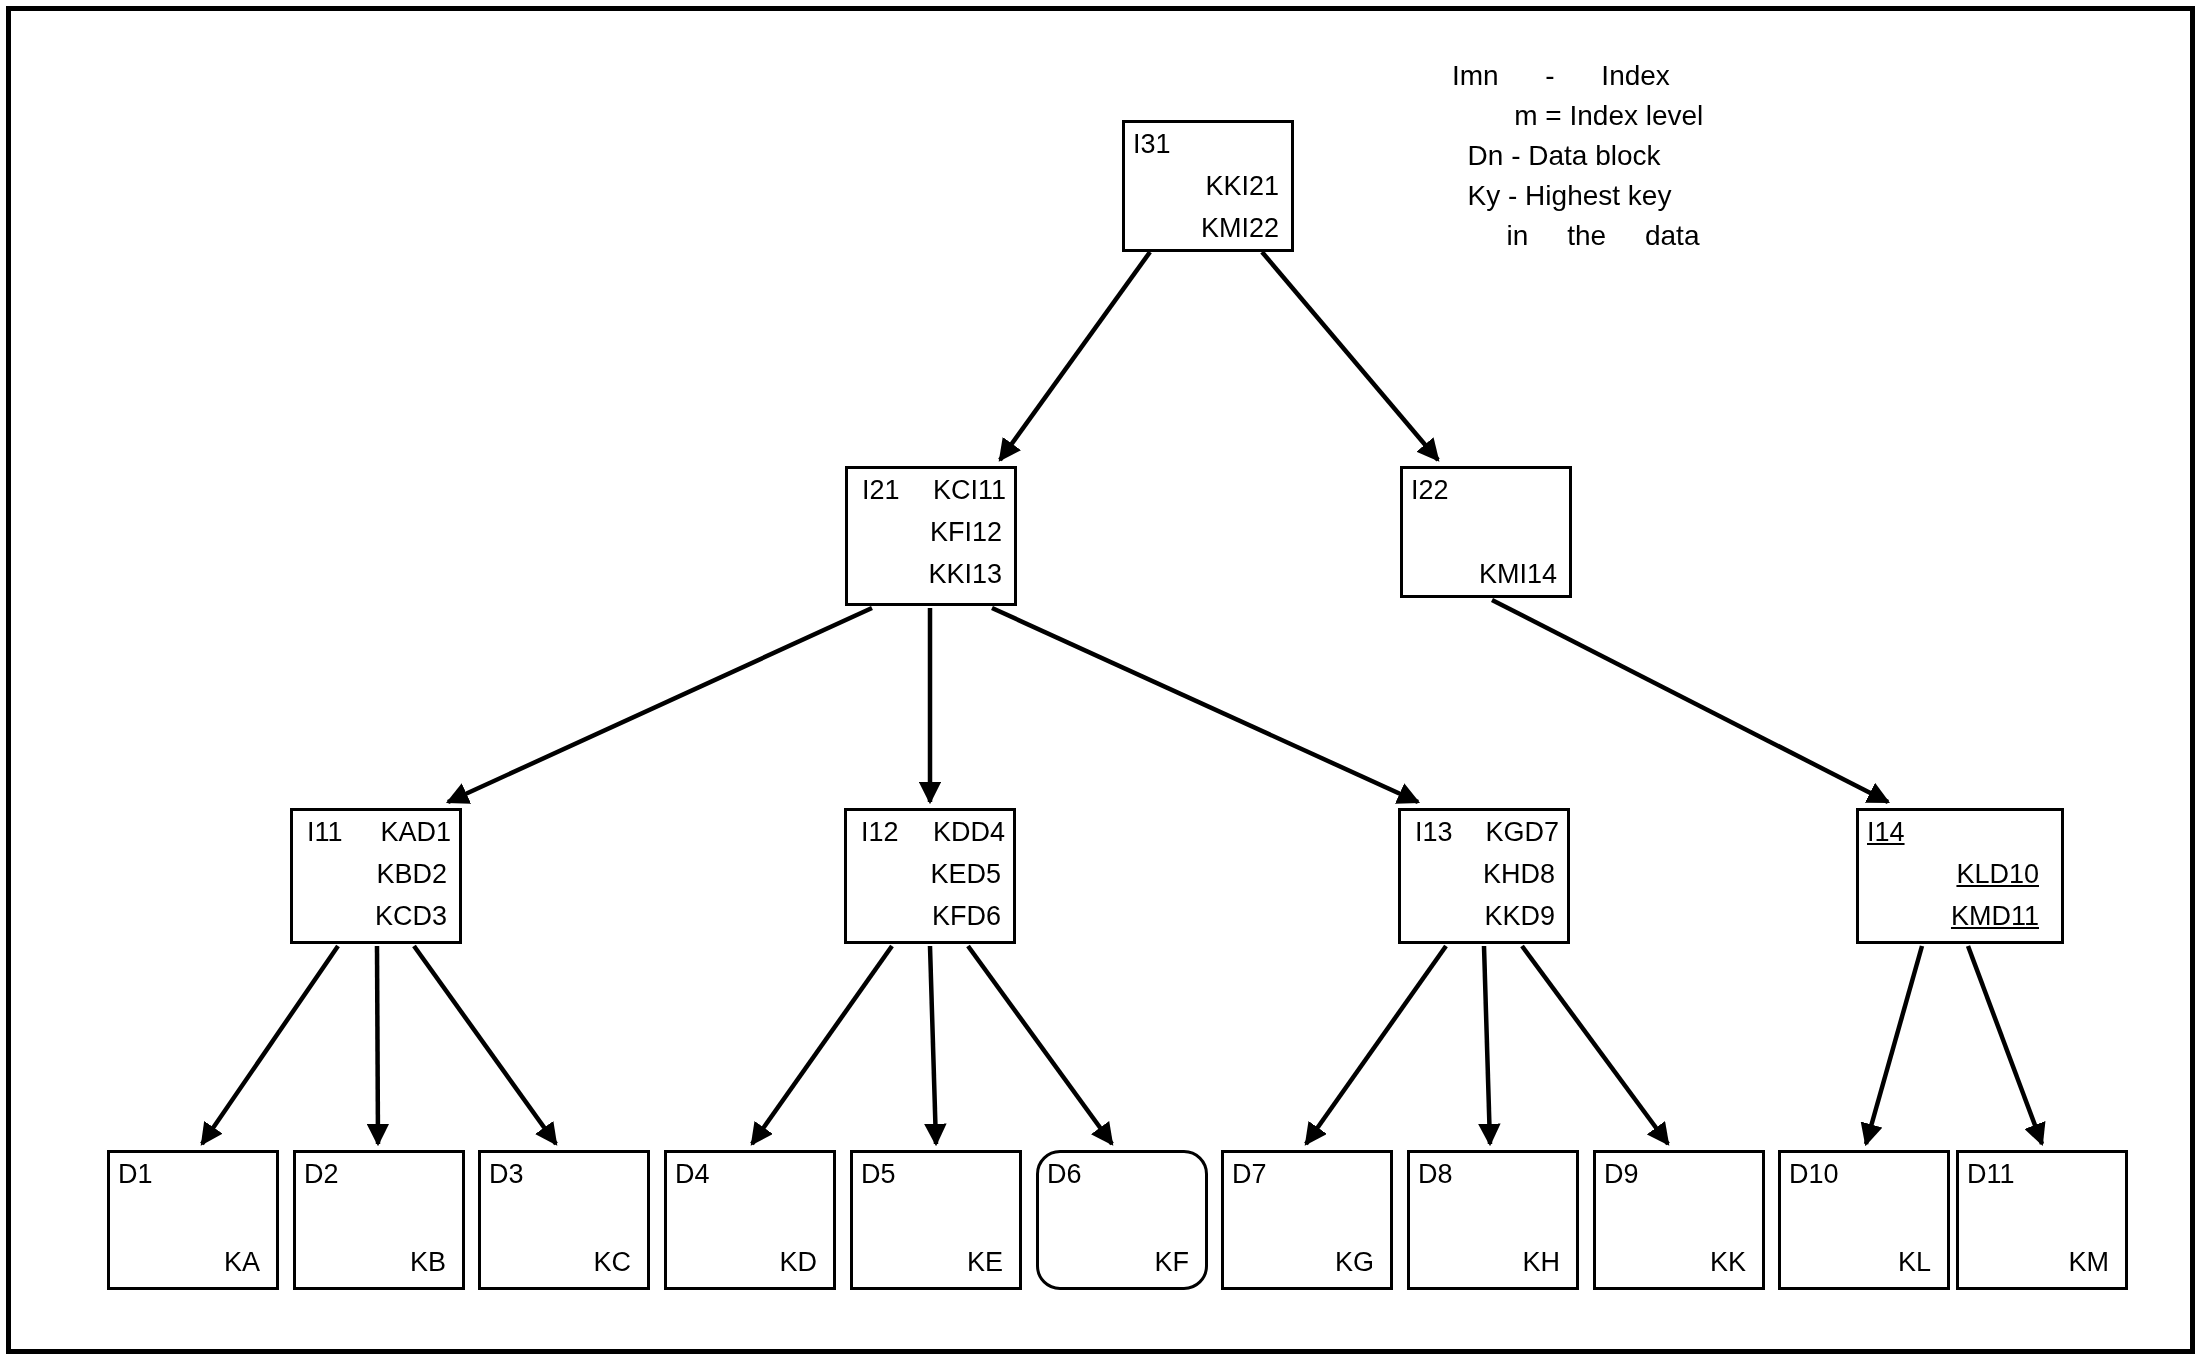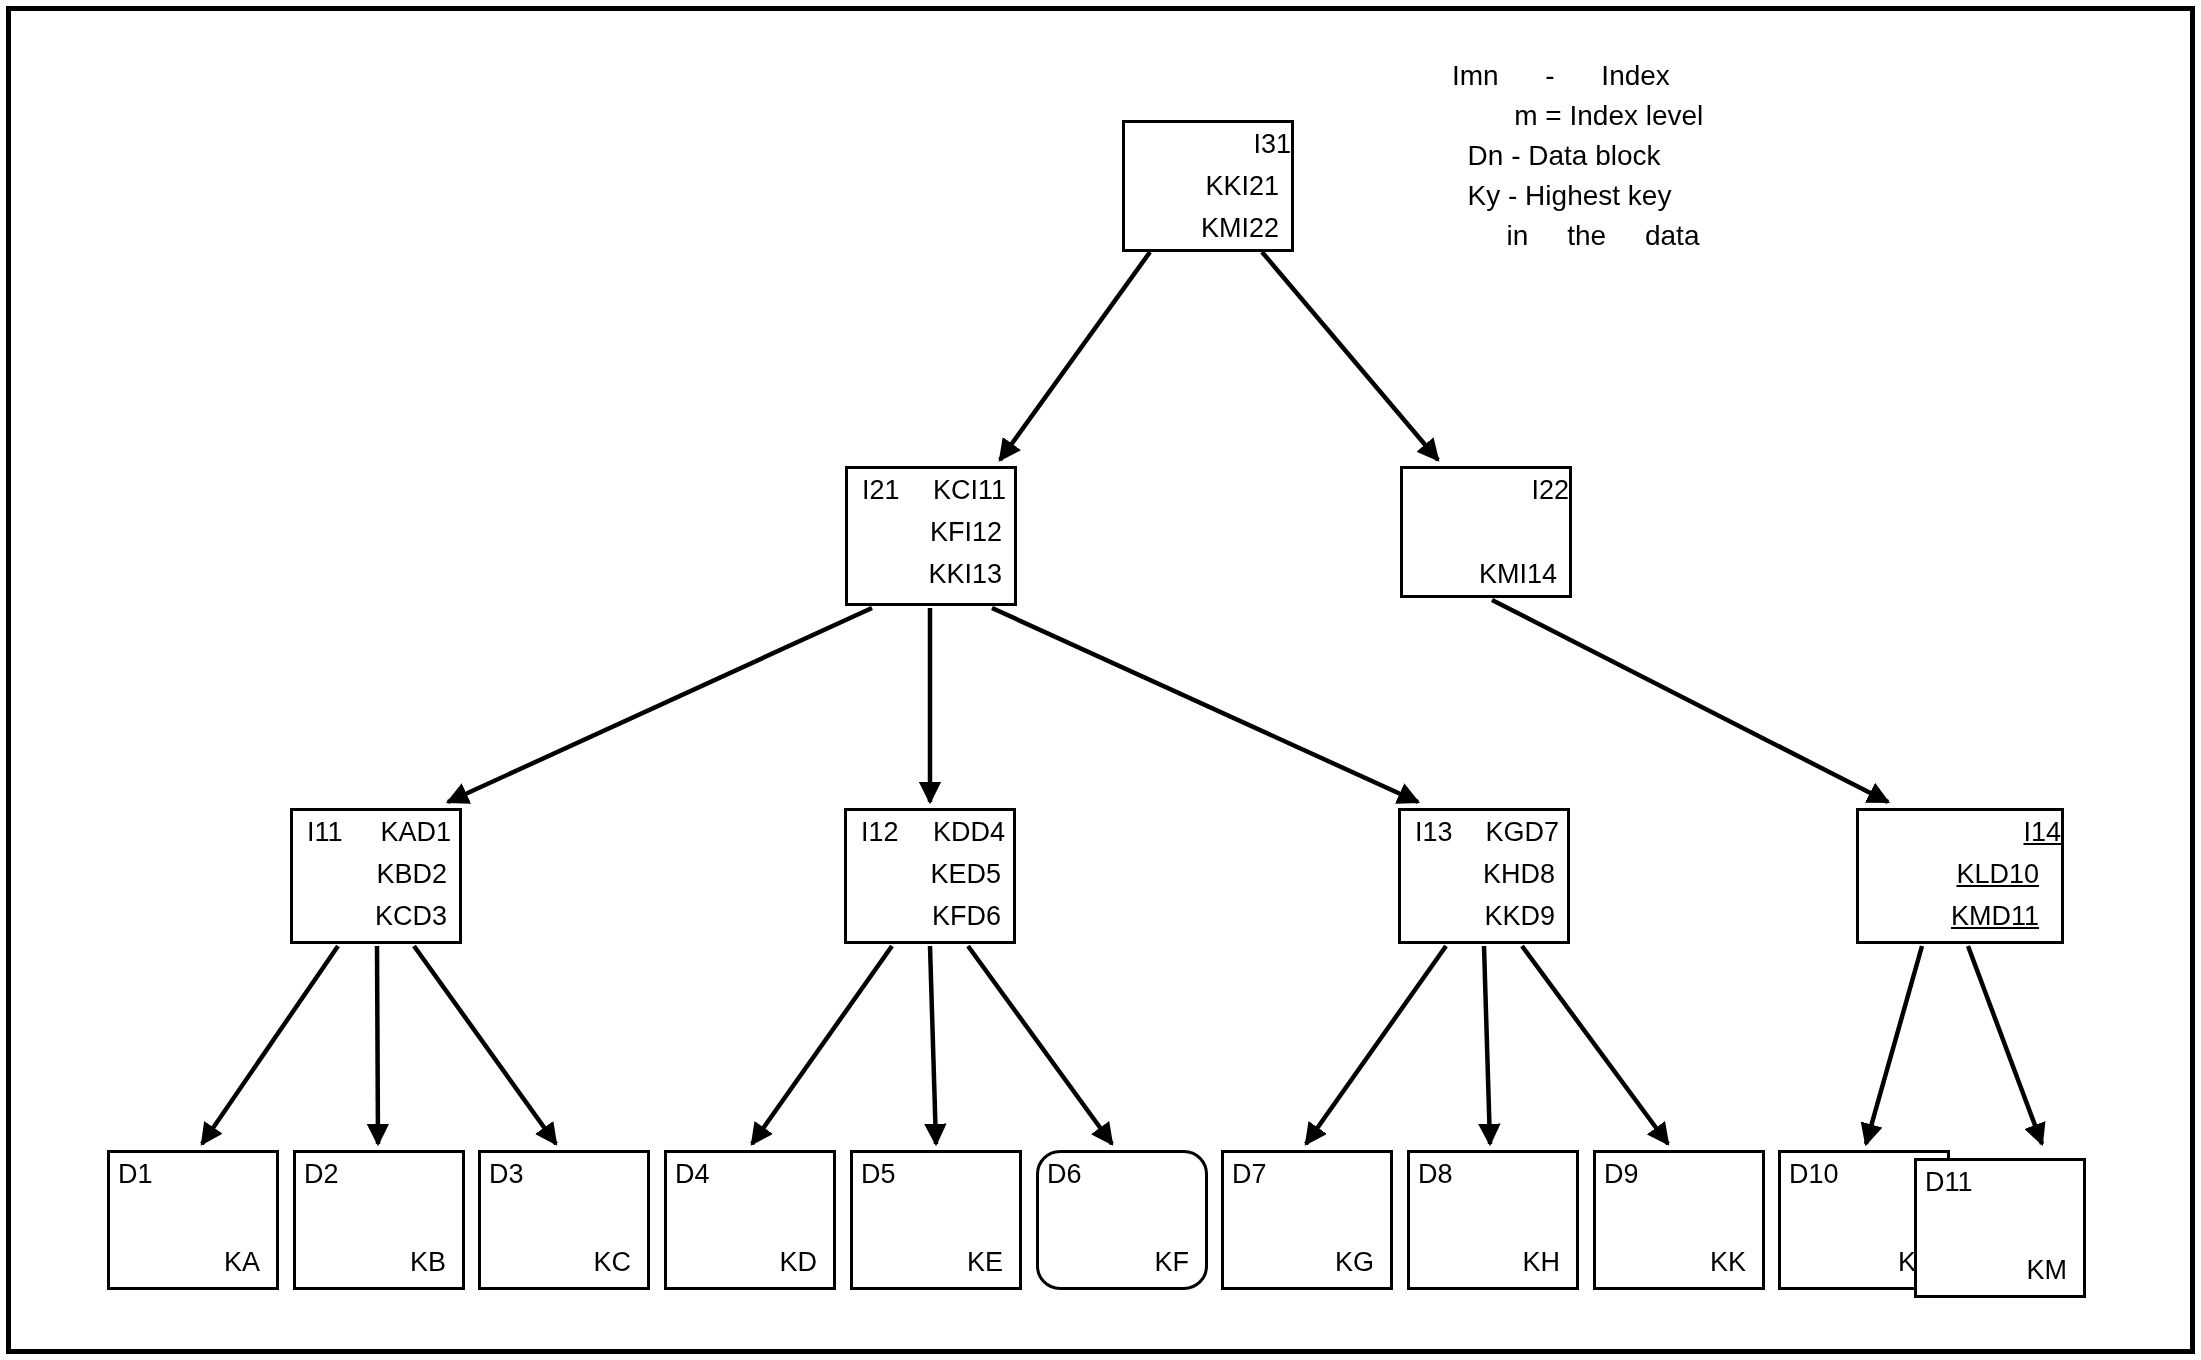--- a/index.html
+++ b/index.html
@@ -25,21 +25,21 @@
     position: absolute;
     border: 3px solid #000;
     background: #fff;
     font-size: 27px;
   }
   .node-line {
     display: block;
     height: 42px; line-height: 42px;
     white-space: pre;
   }
-  .label-line { padding-left: 0; text-align: right; }
+  .label-line { padding-left: 8px; }
   .first-line {
     display: flex; justify-content: space-between;
     padding: 0 8px 0 14px;
   }
   .key-right { text-align: right; padding-right: 12px; }
   .key-right.pad22 { padding-right: 22px; }
   .dblock {
     position: absolute; top: 1150px;
     width: 172px; height: 140px;
     border: 3px solid #000;
@@ -178,16 +178,16 @@
   <div class="dkey">KH</div>
 </div>
 <div class="dblock" style="left:1593px;">
   <div class="dlabel">D9</div>
   <div class="dkey">KK</div>
 </div>
 <div class="dblock" style="left:1778px;">
   <div class="dlabel">D10</div>
   <div class="dkey">KL</div>
 </div>
-<div class="dblock" style="left:1914px;margin-top:8px;">
+<div class="dblock" style="left:1956px;">
   <div class="dlabel">D11</div>
   <div class="dkey">KM</div>
 </div>
 
 </body></html>

